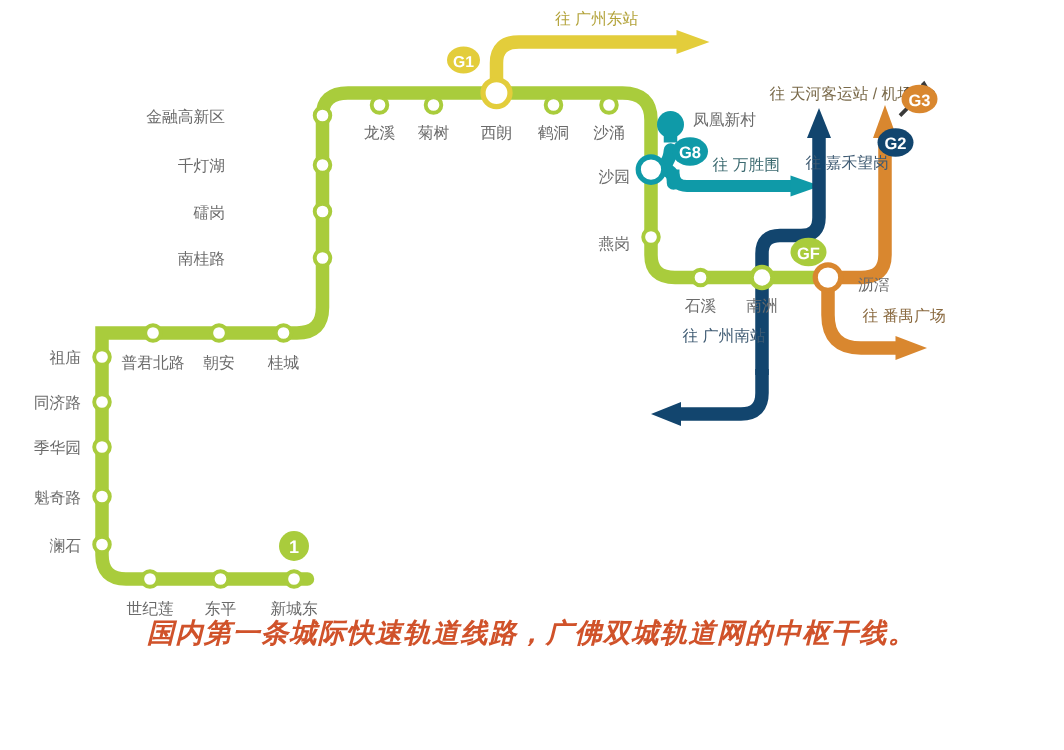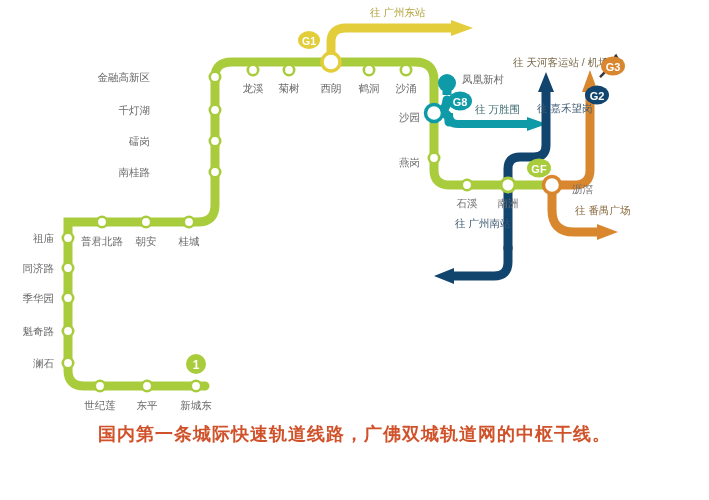--- a/index.html
+++ b/index.html
@@ -5,22 +5,23 @@
   html,body{margin:0;padding:0;}
   body{
     width:709px;height:500px;
     background:#ffffff;
     font-family:"Liberation Sans","DejaVu Sans",sans-serif;
     overflow:hidden;
     position:relative;
   }
   #map-canvas{position:absolute;left:0;top:0;width:709px;height:500px;}
   .footer{
-    position:absolute;left:0;top:420px;width:683px;height:80px;
+    position:absolute;left:0;top:408px;width:683px;height:80px;
     box-sizing:border-box;
+    font-style:italic;
   }
   .footer-title{
     position:absolute;left:0;top:2px;width:709px;
     text-align:center;
     font-size:18px;font-weight:bold;color:#d0522a;
     letter-spacing:1px;
     white-space:nowrap;
   }
 </style>
 </head>

